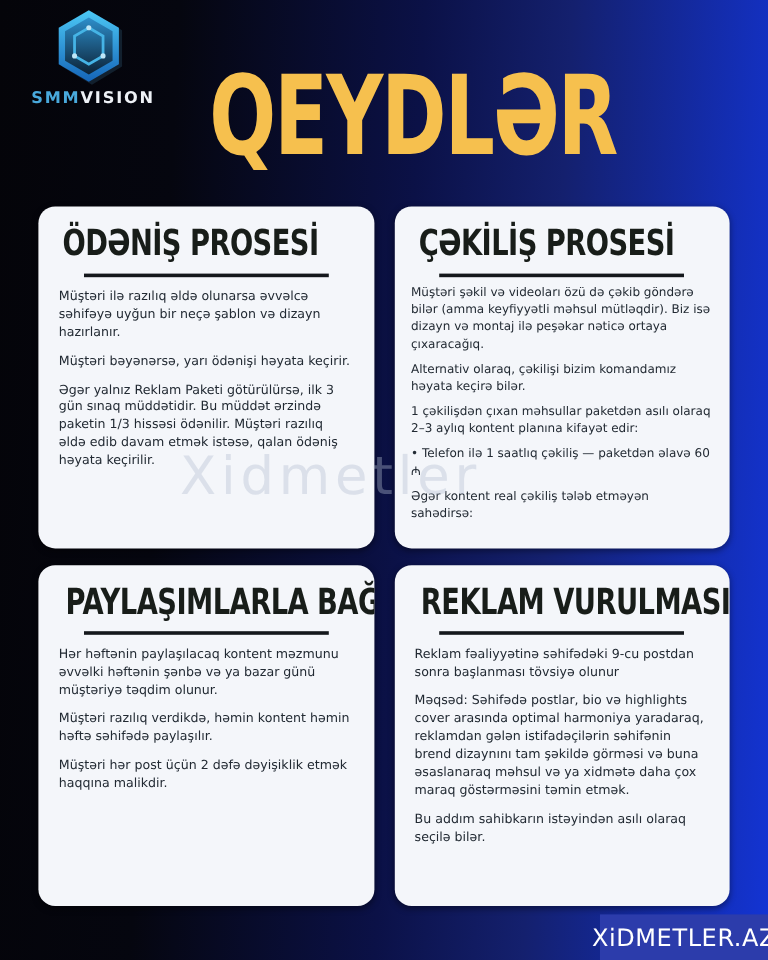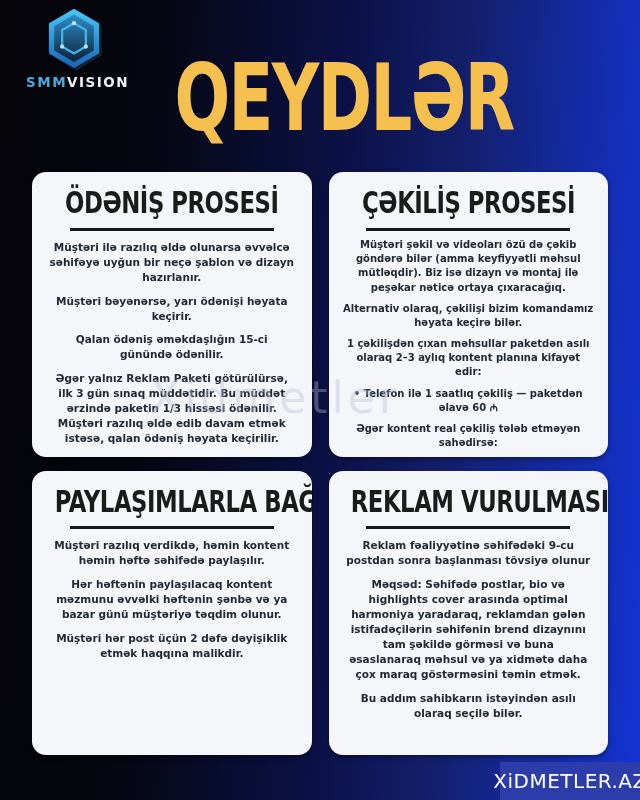--- a/index.html
+++ b/index.html
@@ -20,28 +20,28 @@
     display:inline-block;font-size:82px;font-weight:bold;line-height:1.05;color:#f6c04e;
     letter-spacing:-2px;transform:scale(0.80,1.12);transform-origin:center top;white-space:nowrap;
   }
   
   .grid{
     position:absolute;left:32px;top:172px;width:576px;height:583px;
     display:grid;grid-template-columns:1fr 1fr;grid-template-rows:1fr 1fr;gap:14px 17px;z-index:1;
   }
   .card{
     background:#f4f6fa;border-radius:14px;padding:16px 12px 21px;
-    color:#20262e;text-align:center;box-shadow:0 2px 5px rgba(0,0,0,0.4);overflow:hidden;
+    color:#20262e;text-align:left;box-shadow:0 2px 5px rgba(0,0,0,0.4);overflow:hidden;
   }
   .card h2{
     margin:2px 0 0;font-size:24.5px;font-weight:bold;color:#181d19;line-height:1.1;
     display:inline-block;transform:scale(0.93,1.22);transform-origin:center;white-space:nowrap;letter-spacing:-0.5px;
   }
   .card .rule{border:none;border-top:3px solid #14181c;width:80%;margin:11px auto 6px;}
-  .card p{font-size:10.5px;font-weight:bold;line-height:1.42;margin:9px 5px;color:#222a33;}
+  .card p{font-size:10.5px;font-weight:normal;line-height:1.42;margin:9px 5px;color:#222a33;}
   .card.dense p{font-size:10px;margin:7px 2px;}
   
   .watermark{
     position:absolute;top:372px;left:150px;z-index:3;pointer-events:none;
     font-size:44px;font-weight:normal;letter-spacing:4px;color:rgba(178,188,208,0.38);white-space:nowrap;
   }
   
   .badge{
     position:absolute;right:0;bottom:0;z-index:4;width:140px;height:38px;background:#2c3cab;
     display:flex;align-items:center;justify-content:center;
@@ -85,43 +85,42 @@
   </div>
 
   <div class="grid">
     <div class="card">
       <h2>ÖDƏNİŞ PROSESİ</h2>
       <hr class="rule">
       <div>
 
       <p>Müştəri ilə razılıq əldə olunarsa əvvəlcə səhifəyə uyğun bir neçə şablon və dizayn hazırlanır.</p>
           <p>Müştəri bəyənərsə, yarı ödənişi həyata keçirir.</p>
-          <p>Qalan ödəniş əməkdaşlığın 15-ci günündə ödənilir.</p>
           <p>Əgər yalnız Reklam Paketi götürülürsə, ilk 3 gün sınaq müddətidir. Bu müddət ərzində paketin 1/3 hissəsi ödənilir. Müştəri razılıq əldə edib davam etmək istəsə, qalan ödəniş həyata keçirilir.</p>
         </div>
     </div>
     <div class="card dense">
       <h2>ÇƏKİLİŞ PROSESİ</h2>
       <hr class="rule">
       <div>
 
       <p>Müştəri şəkil və videoları özü də çəkib göndərə bilər (amma keyfiyyətli məhsul mütləqdir). Biz isə dizayn və montaj ilə peşəkar nəticə ortaya çıxaracağıq.</p>
           <p>Alternativ olaraq, çəkilişi bizim komandamız həyata keçirə bilər.</p>
           <p>1 çəkilişdən çıxan məhsullar paketdən asılı olaraq 2–3 aylıq kontent planına kifayət edir:</p>
           <p>• Telefon ilə 1 saatlıq çəkiliş — paketdən əlavə 60 ₼</p>
           <p>Əgər kontent real çəkiliş tələb etməyən sahədirsə:</p>
         </div>
     </div>
     <div class="card">
       <h2>PAYLAŞIMLARLA BAĞLI</h2>
       <hr class="rule">
       <div>
 
-      <p>Müştəri razılıq verdikdə, həmin kontent həmin həftə səhifədə paylaşılır.</p>
-          <p>Hər həftənin paylaşılacaq kontent məzmunu əvvəlki həftənin şənbə və ya bazar günü müştəriyə təqdim olunur.</p>
+      <p>Hər həftənin paylaşılacaq kontent məzmunu əvvəlki həftənin şənbə və ya bazar günü müştəriyə təqdim olunur.</p>
+          <p>Müştəri razılıq verdikdə, həmin kontent həmin həftə səhifədə paylaşılır.</p>
           <p>Müştəri hər post üçün 2 dəfə dəyişiklik etmək haqqına malikdir.</p>
         </div>
     </div>
     <div class="card">
       <h2>REKLAM VURULMASI</h2>
       <hr class="rule">
       <div>
 
       <p>Reklam fəaliyyətinə səhifədəki 9-cu postdan sonra başlanması tövsiyə olunur</p>
           <p>Məqsəd: Səhifədə postlar, bio və highlights cover arasında optimal harmoniya yaradaraq, reklamdan gələn istifadəçilərin səhifənin brend dizaynını tam şəkildə görməsi və buna əsaslanaraq məhsul və ya xidmətə daha çox maraq göstərməsini təmin etmək.</p>

